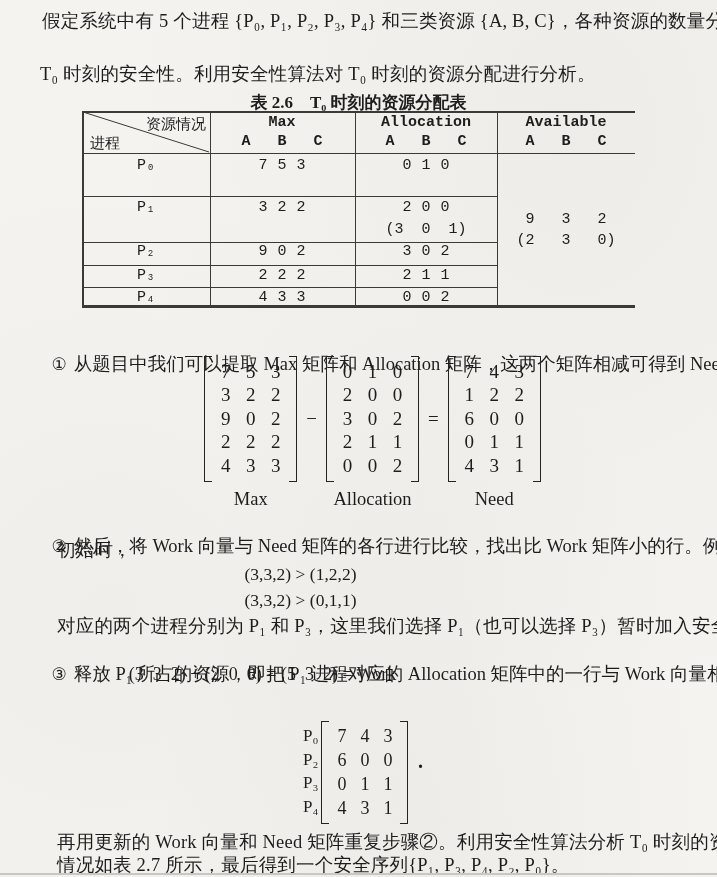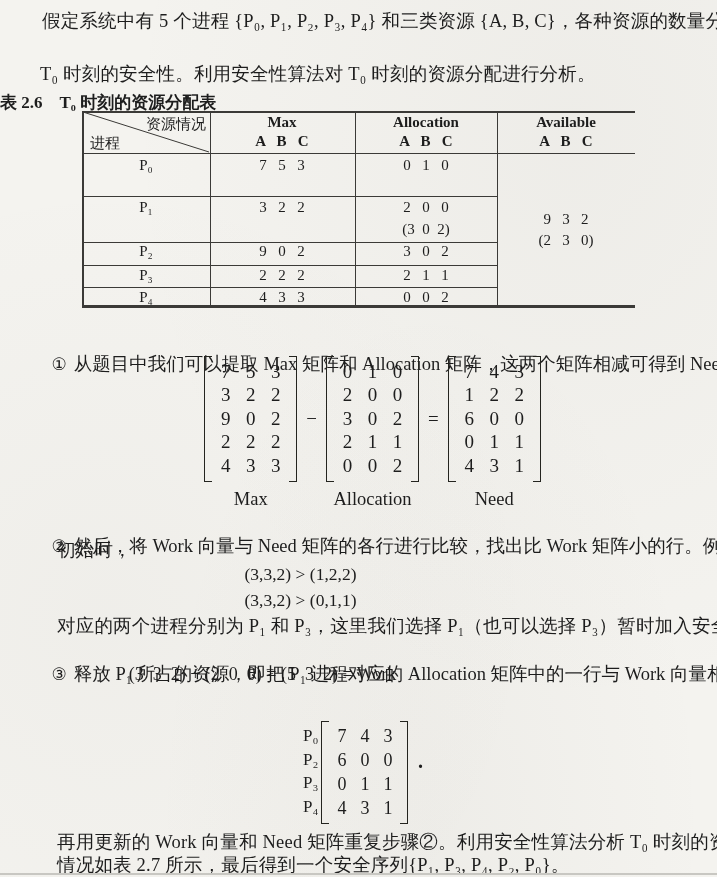--- a/index.html
+++ b/index.html
@@ -11,23 +11,23 @@
       radial-gradient(ellipse at 15% 70%, rgba(120,115,105,0.04), transparent 50%),
       radial-gradient(ellipse at 60% 95%, rgba(120,115,105,0.05), transparent 45%);
     font-family:"Liberation Serif","DejaVu Serif",serif;
     color:#1d1d1d;
   }
   .tl{position:absolute;white-space:pre;font-size:18.5px;line-height:24px;letter-spacing:.2px;}
   .marker{font-family:"DejaVu Sans",sans-serif;font-size:17px;}
   .steprow{position:absolute;white-space:pre;font-size:18.5px;}
   .steprow .stext{margin-left:7px;}
   .centerline{position:absolute;left:0;right:0;text-align:center;white-space:pre;font-size:17.5px;}
-  .title{position:absolute;left:0;right:0;text-align:left;font-weight:bold;font-size:17px;white-space:pre;}
+  .title{position:absolute;left:0;right:0;text-align:center;font-weight:bold;font-size:17px;white-space:pre;}
   
-  .tablebox{position:absolute;left:82px;top:111px;width:553px;height:148px;font-size:15px;}
+  .tablebox{position:absolute;left:82px;top:111px;width:553px;height:148px;font-size:15px;font-family:Liberation Mono, monospace;}
   .hl{position:absolute;background:#3b3a37;height:1px;}
   .vl{position:absolute;background:#3b3a37;width:1px;}
   .tcell{position:absolute;white-space:pre;transform:translateX(-50%);}
   .thead{font-weight:bold;}
   .cellwrap{position:absolute;transform:translateX(-50%);}
   .tgrid{display:grid;grid-template-columns:repeat(3,19px);justify-items:center;font-size:15px;}
   .cornertext{position:absolute;font-size:15px;white-space:pre;}
   
   .eqrow{position:absolute;left:0;right:0;display:flex;justify-content:center;align-items:flex-start;gap:9px;transform:translateX(14px);}
   .mx{position:relative;padding:4px 9px;}
@@ -134,21 +134,21 @@
           <span>0</span>
         </div>
       </div>
     <div class="cellwrap" style="left:344px;top:88px">
         <div class="tgrid">
           <span>2</span>
           <span>0</span>
           <span>0</span>
         </div>
       </div>
-    <div class="tcell" style="left:344px;top:110px">(3  0  2)</div>
+    <div class="tcell" style="left:344px;top:110px">(3  0  1)</div>
     <div class="cellwrap" style="left:344px;top:132px">
         <div class="tgrid">
           <span>3</span>
           <span>0</span>
           <span>2</span>
         </div>
       </div>
     <div class="cellwrap" style="left:344px;top:156px">
         <div class="tgrid">
           <span>2</span>

